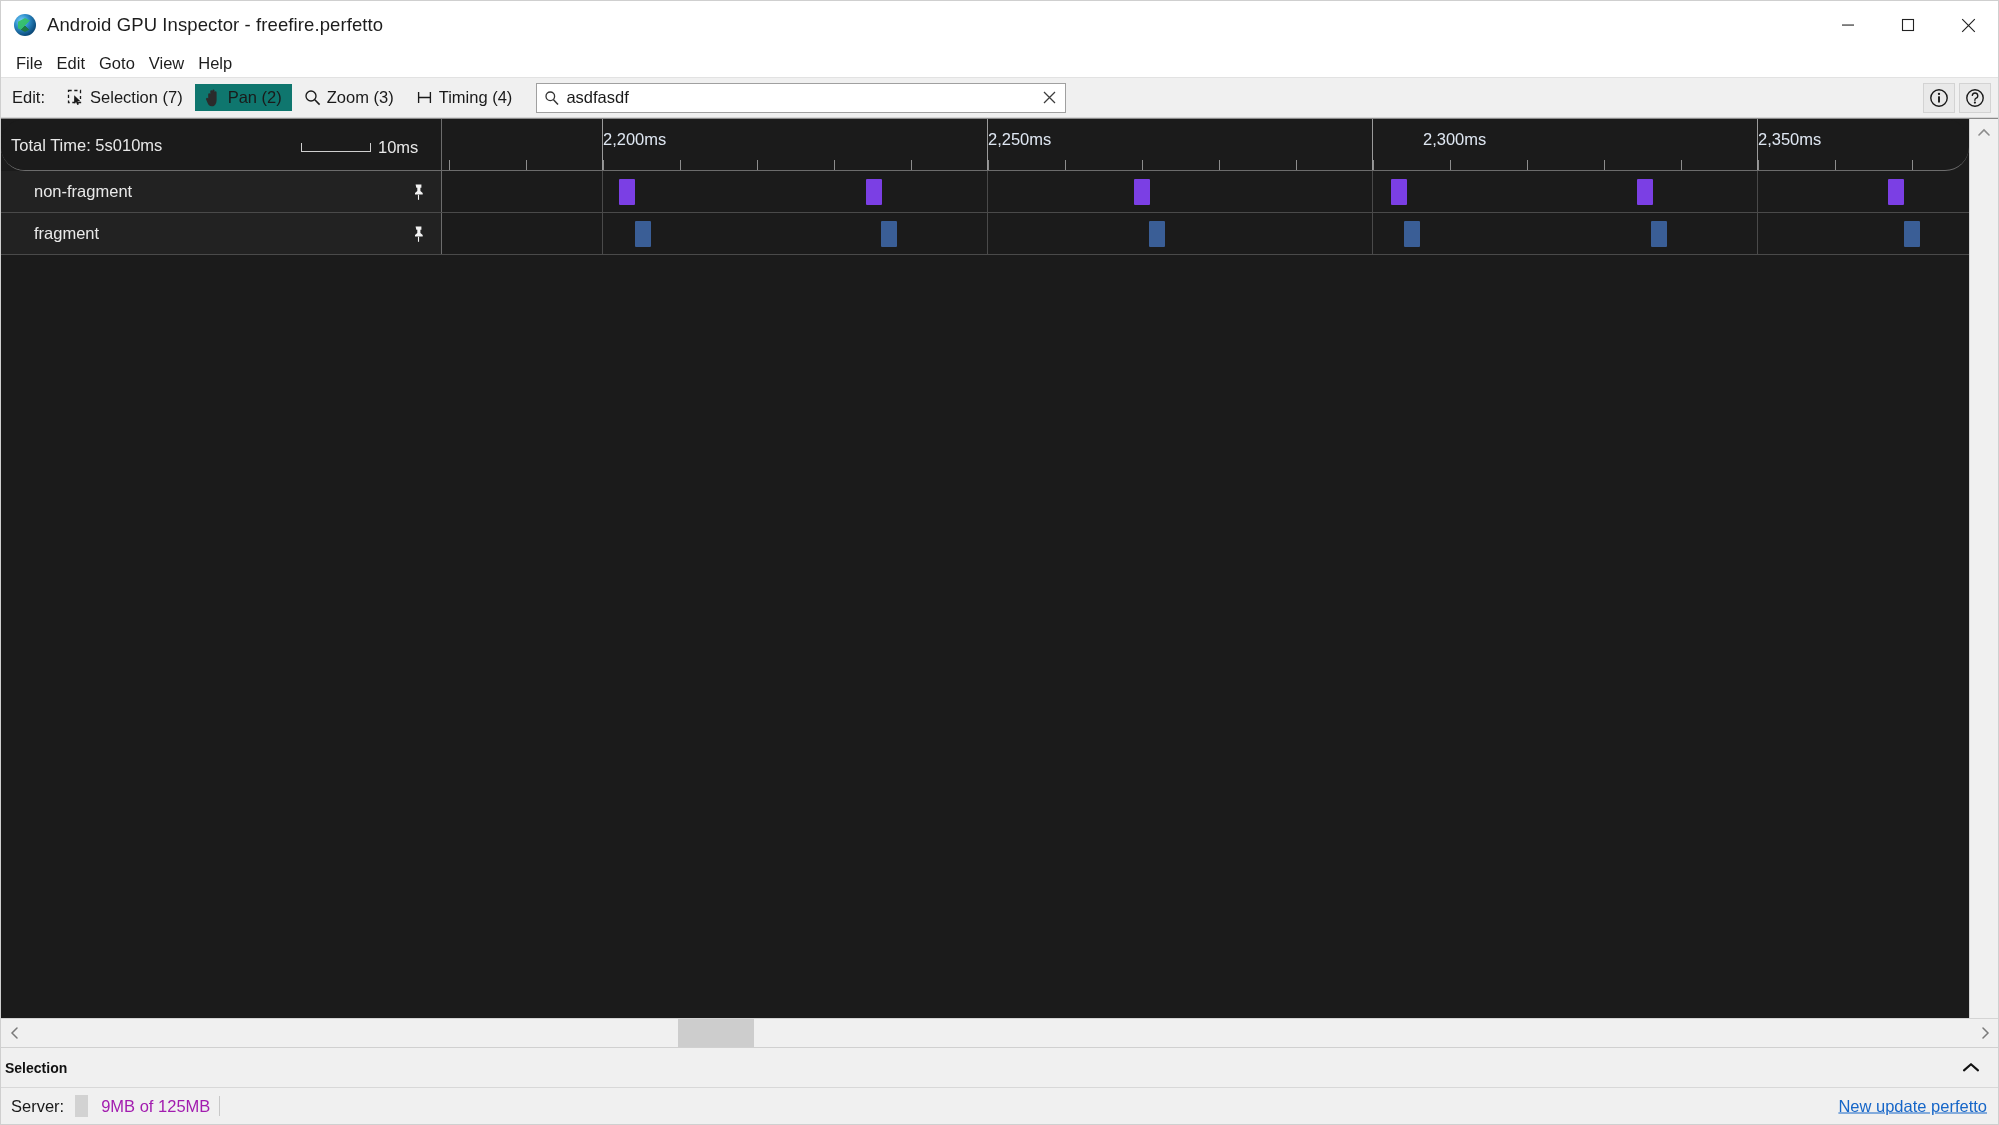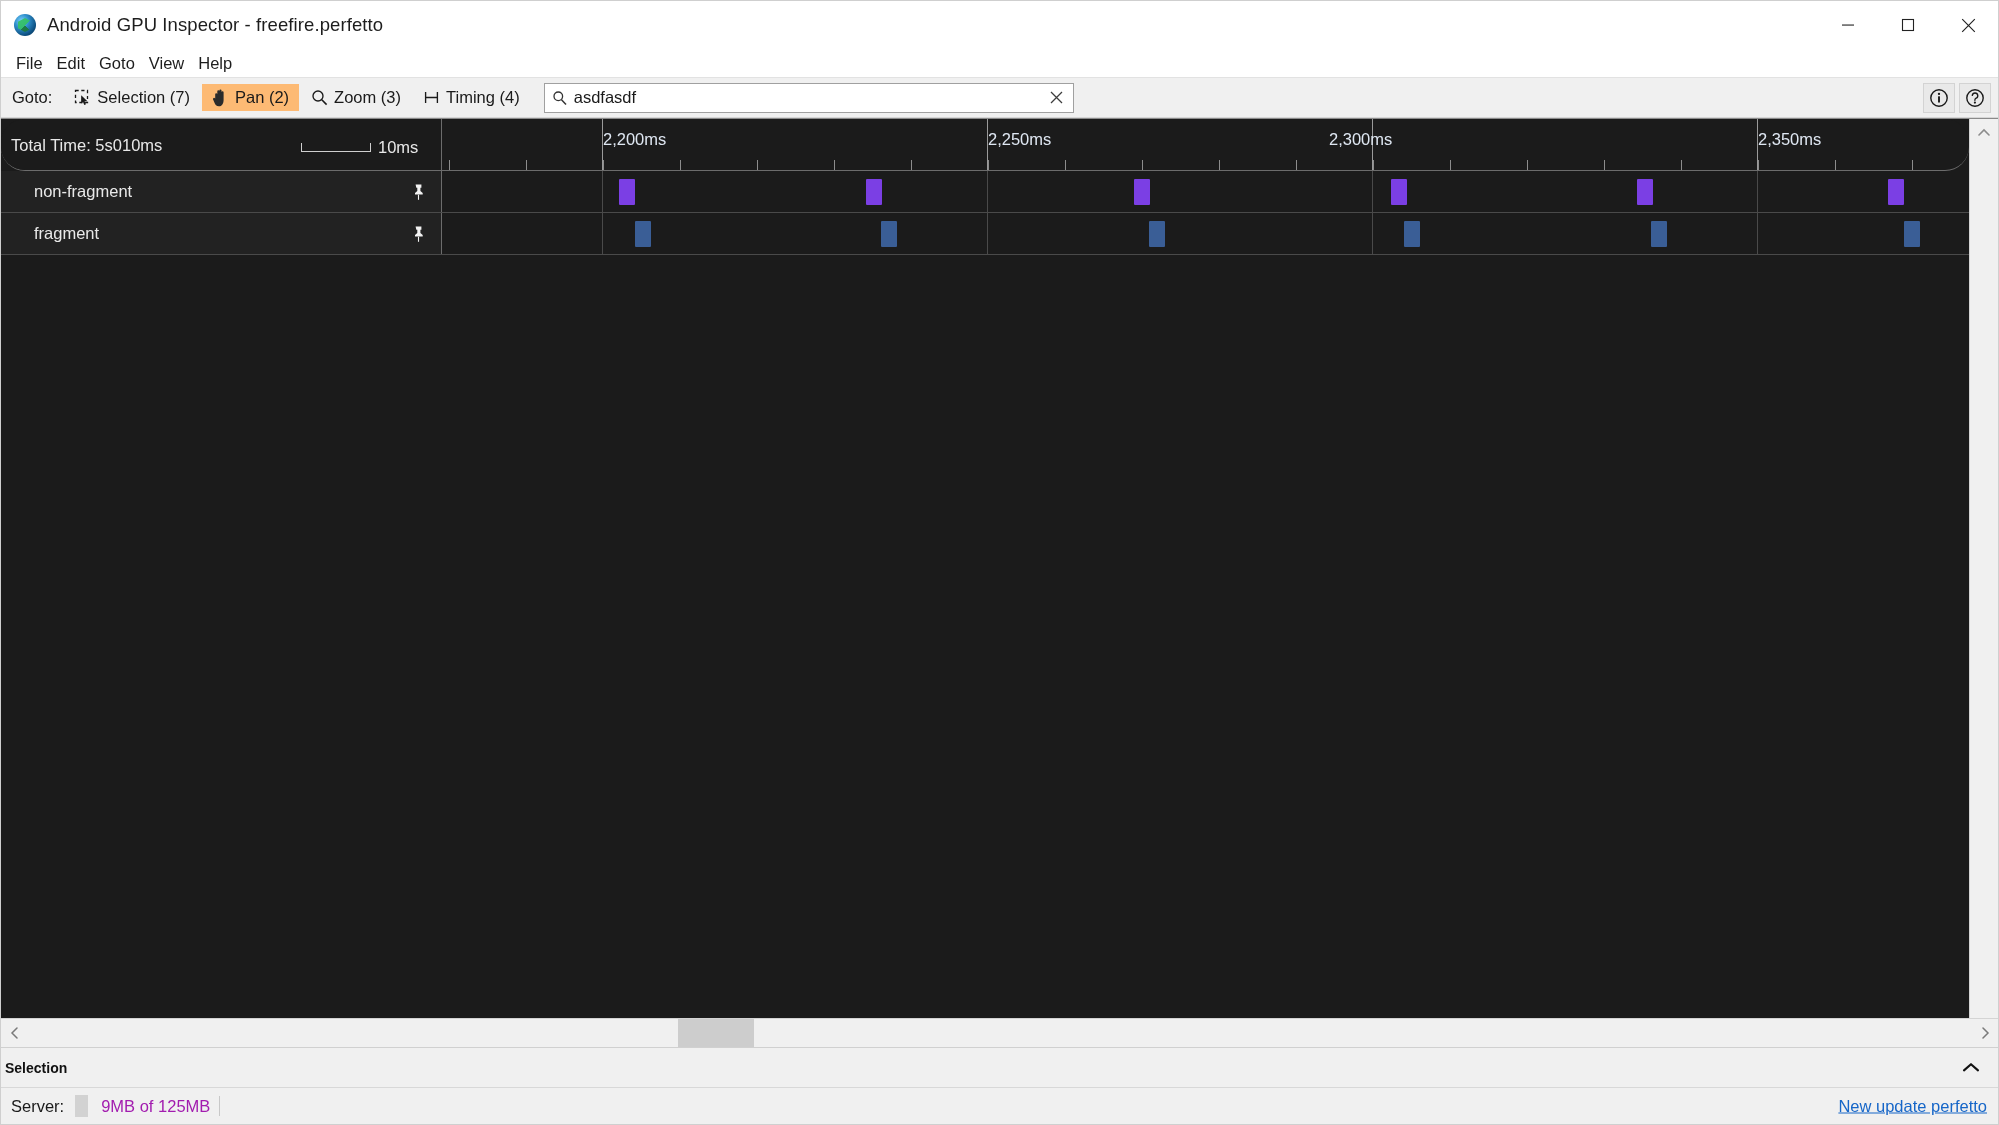--- a/index.html
+++ b/index.html
@@ -89,21 +89,21 @@
     margin-left: 11px; margin-right: 12px; white-space: nowrap;
   }
   .mode-btn {
     display: flex; align-items: center; gap: 6px;
     height: 27px; padding: 0 9px;
     font-size: 16.5px; color: #1a1a1a;
     border: 1px solid transparent;
     white-space: nowrap; cursor: default;
     margin-right: 2px;
   }
-  .mode-btn.active { background: #fdba74; }
+  .mode-btn.active { background: #0f766e; }
   .mode-btn .glyph { display: flex; align-items: center; }
 
   .searchwrap {
     margin-left: 12px;
     width: 530px; height: 30px;
     background: #ffffff;
     border: 1px solid #a0a0a0;
     display: flex; align-items: center;
     padding: 0 6px 0 7px;
   }
@@ -353,21 +353,21 @@
 
   <div class="menubar">
     <div class="menu-item">File</div>
     <div class="menu-item">Edit</div>
     <div class="menu-item">Goto</div>
     <div class="menu-item">View</div>
     <div class="menu-item">Help</div>
   </div>
 
   <div class="toolbar">
-    <div class="mode-label">Goto:</div>
+    <div class="mode-label">Edit:</div>
 
     <div class="mode-btn">
       <span class="glyph">
         <svg width="17" height="17" viewBox="0 0 17 17">
           <rect x="1.5" y="1.5" width="12" height="12" fill="none" stroke="#1a1a1a" stroke-width="1.3" stroke-dasharray="3.2 2.6"></rect>
           <path d="M7.2 6.2 L13.4 12.2 L10.6 12.3 L12 15.2 L10.3 15.9 L9 12.9 L7.1 14.6 Z" fill="#1a1a1a"></path>
         </svg>
       </span>
       <span>Selection (7)</span>
     </div>
@@ -464,21 +464,21 @@
             <div class="tick-minor" style="left: 1162px;"></div>
             <div class="tick-minor" style="left: 1239px;"></div>
             <div class="tick-minor" style="left: 1316px;"></div>
             <div class="tick-minor" style="left: 1393px;"></div>
             <div class="tick-minor" style="left: 1470px;"></div>
             <div class="tick-major" style="left: 160px;"></div>
             <div class="tick-label" style="left: 160px;">2,200ms</div>
             <div class="tick-major" style="left: 545px;"></div>
             <div class="tick-label" style="left: 545px;">2,250ms</div>
             <div class="tick-major" style="left: 930px;"></div>
-            <div class="tick-label" style="left: 886px;">2,300ms</div>
+            <div class="tick-label" style="left: 980px;">2,300ms</div>
             <div class="tick-major" style="left: 1315px;"></div>
             <div class="tick-label" style="left: 1315px;">2,350ms</div>
           </div>
       </div>
 
       <div class="tl-tracks" id="tracks-host">
           <div class="track">
             <div class="track-head">
               <div class="track-name">non-fragment</div>
               <div class="pin-btn">

